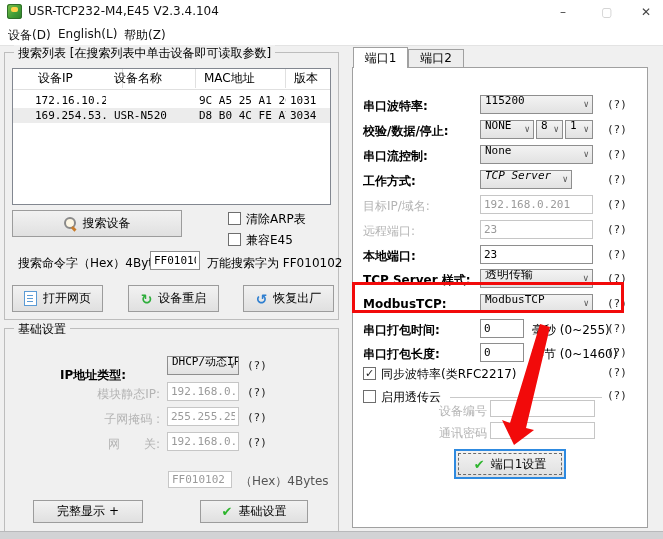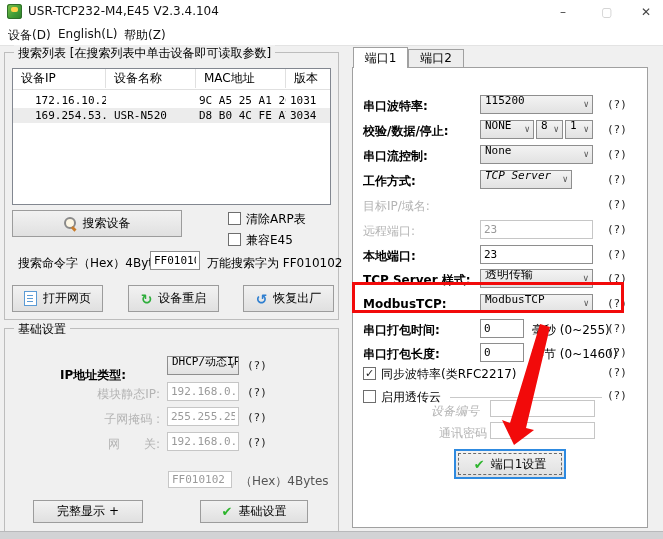--- a/index.html
+++ b/index.html
@@ -81,21 +81,21 @@
     <div class="menuitem" style="left:8px;">设备(D)</div>
     <div class="menuitem" style="left:58px;">English(L)</div>
     <div class="menuitem" style="left:124px;">帮助(Z)</div>
   </div>
 
   <div class="group" style="left:4px;top:52px;width:333px;height:266px;"></div>
   <div class="group-title" style="left:14px;top:45px;">搜索列表 [在搜索列表中单击设备即可读取参数]</div>
 
   <div id="devtable">
     <div id="thead">
-      <div class="th" style="left:0;width:93px;">设备IP</div>
+      <div class="th" style="left:17px;width:93px;">设备IP</div>
       <div class="th" style="left:183px;width:90px;">MAC地址</div>
       <div class="th" style="left:93px;width:90px;">设备名称</div>
       <div class="th" style="left:273px;width:44px;border-right:none;">版本</div>
     </div>
     <div class="trow" style="top:24px;">
       <div class="td mono" style="left:22px;width:71px;">172.16.10.217</div>
       <div class="td mono" style="left:101px;width:82px;"></div>
       <div class="td mono" style="left:186px;width:87px;">9C A5 25 A1 2C CC</div>
       <div class="td mono" style="left:277px;width:40px;">1031</div>
     </div>
@@ -203,20 +203,21 @@
   <div class="q" style="left:607px;top:148px;z-index:4;">(?)</div>
 
   <div class="lbl" style="left:363px;top:173px;font-weight:bold;z-index:4;">工作方式:</div>
   <div class="combo" style="left:480px;top:170px;width:92px;z-index:4;font-style:italic;">
     <span>TCP Server</span>
     <span class="chev">∨</span>
   </div>
   <div class="q" style="left:607px;top:173px;z-index:4;">(?)</div>
 
   <div class="lbl dis" style="left:363px;top:198px;z-index:4;">目标IP/域名:</div>
+  <input class="inp dim" style="left: 480px; top: 195px; width: 113px; z-index: 4;" value="192.168.0.201">
   <div class="q" style="left:607px;top:198px;z-index:4;">(?)</div>
 
   <div class="lbl dis" style="left:363px;top:223px;z-index:4;">远程端口:</div>
   <input class="inp dim" style="left: 480px; top: 220px; width: 113px; z-index: 4;" value="23">
   <div class="q" style="left:607px;top:223px;z-index:4;">(?)</div>
 
   <div class="lbl" style="left:363px;top:248px;font-weight:bold;z-index:4;">本地端口:</div>
   <input class="inp" style="left: 480px; top: 245px; width: 113px; z-index: 4;" value="23">
   <div class="q" style="left:607px;top:248px;z-index:4;">(?)</div>
 
@@ -246,21 +247,21 @@
 
   <div class="cb" style="left:363px;top:367px;z-index:4;">✓</div>
   <div class="lbl" style="left:381px;top:366px;z-index:4;">同步波特率(类RFC2217)</div>
   <div class="q" style="left:607px;top:366px;z-index:4;">(?)</div>
 
   <div class="cb" style="left:363px;top:390px;z-index:4;"></div>
   <div class="lbl" style="left:381px;top:389px;z-index:4;">启用透传云</div>
   <div class="sep" style="left:450px;top:397px;width:152px;z-index:4;"></div>
   <div class="q" style="left:607px;top:389px;z-index:4;">(?)</div>
 
-  <div class="lbl dis" style="left:379px;top:403px;width:100px;text-align:right;z-index:4;font-style:italic;">设备编号</div>
+  <div class="lbl dis" style="left:387px;top:403px;width:100px;text-align:right;z-index:4;">设备编号</div>
   <input class="inp dim" style="left: 490px; top: 400px; width: 105px; height: 17px; z-index: 4;" value="">
   <div class="lbl dis" style="left:387px;top:425px;width:100px;text-align:right;z-index:4;">通讯密码</div>
   <input class="inp dim" style="left: 490px; top: 422px; width: 105px; height: 17px; z-index: 4;" value="">
 
   <div class="btn" id="submit-btn">
     <div class="innerdash"></div>
     <span class="greencheck">✔</span>
     <span>端口1设置</span>
   </div>
 

